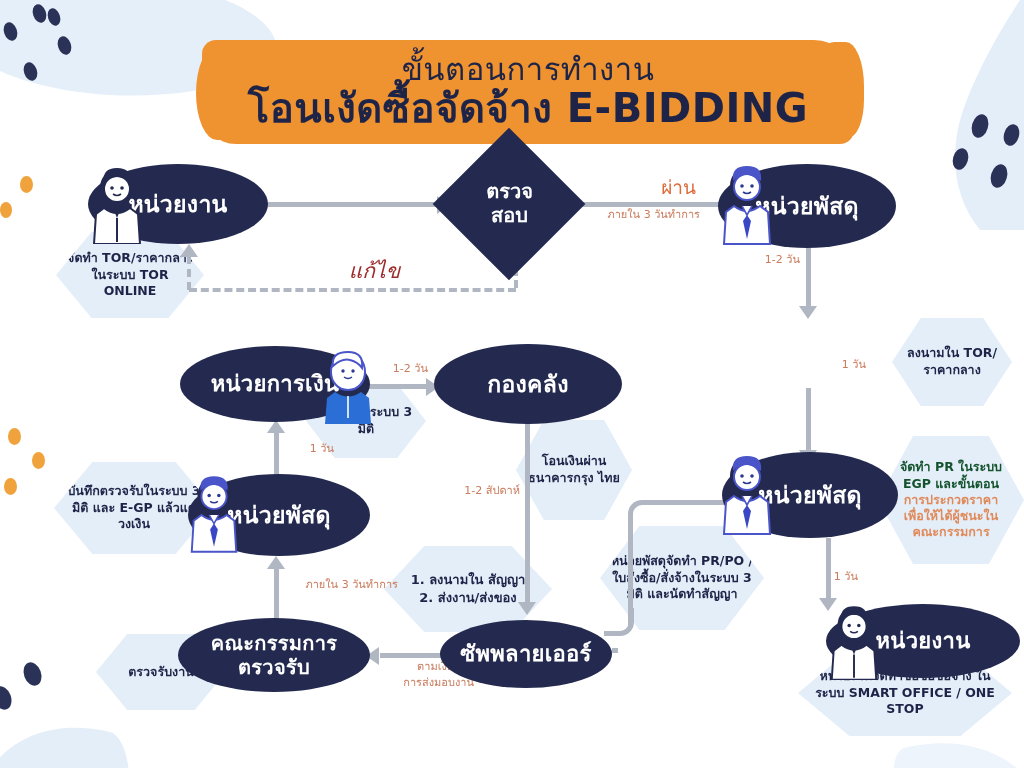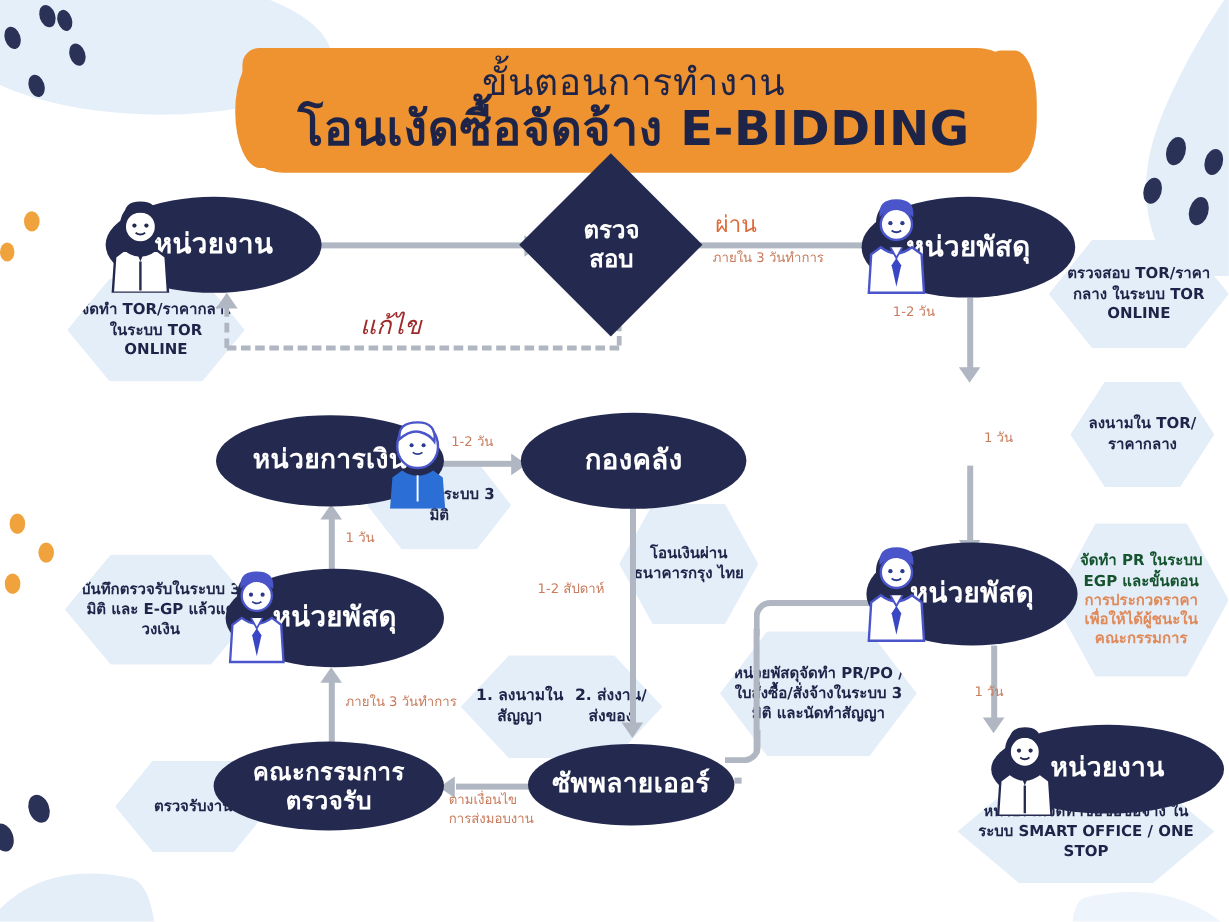--- a/index.html
+++ b/index.html
@@ -93,21 +93,21 @@
   .ah-down  { border-left: 9px solid transparent; border-right: 9px solid transparent; border-top: 13px solid #b0b7c2; }
   .ah-up    { border-left: 9px solid transparent; border-right: 9px solid transparent; border-bottom: 13px solid #b0b7c2; }
 
   .dash-h { position: absolute; height: 0; border-top: 4px dashed #b0b7c2; }
   .dash-v { position: absolute; width: 0; border-left: 4px dashed #b0b7c2; }
 
   .elbow { position: absolute; border: 5px solid #b0b7c2; background: transparent; }
 
   
   .elabel {
-    position: absolute; color: #c97b5c; font-size: 11px; text-align: left;
+    position: absolute; color: #c97b5c; font-size: 11px; text-align: right;
     line-height: 1.25; white-space: nowrap;
   }
   .elabel.big { font-size: 19px; color: #de6a3a; font-weight: 400; }
   .elabel.redlabel { font-size: 21px; color: #9e2b2b; font-style: italic; }
 
   
   .avatar { position: absolute; }
 </style>
 </head>
 <body>
@@ -148,23 +148,20 @@
 
   <div id="title-banner">
     <div class="title-line1">ขั้นตอนการทำงาน</div>
     <div class="title-line2">โอนเงัดซื้อจัดจ้าง E-BIDDING</div>
   </div>
 
   <div class="hex" style="left:56px; top:232px; width:148px; height:86px; font-size:12.5px; font-weight:700;">
     <span>จัดทำ TOR/ราคากลาง ในระบบ TOR ONLINE</span>
   </div>
 
-  <div class="hex" style="left:874px; top:200px; width:150px; height:90px; font-size:12.5px; font-weight:700;">
-    <span>ตรวจสอบ TOR/ราคากลาง ในระบบ TOR ONLINE</span>
-  </div>
 
   <div class="hex" style="left:892px; top:318px; width:120px; height:88px; font-size:12.5px; font-weight:700;">
     <span>ลงนามใน TOR/ราคากลาง</span>
   </div>
 
   <div class="hex" style="left:878px; top:436px; width:146px; height:128px; font-size:12.5px; font-weight:700; flex-direction:column; line-height:1.3;">
     <span class="hl">จัดทำ PR ในระบบ</span>
     <span class="hl">EGP และขั้นตอน</span>
     <span class="orange">การประกวดราคา</span>
     <span class="orange">เพื่อให้ได้ผู้ชนะใน</span>
@@ -172,21 +169,21 @@
   </div>
 
   <div class="hex" style="left:798px; top:650px; width:214px; height:86px; font-size:12.5px; font-weight:700;">
     <span>หน่วยงานจัดทำขอซื้อขอจ้าง ในระบบ SMART OFFICE / ONE STOP</span>
   </div>
 
   <div class="hex" style="left:600px; top:526px; width:164px; height:104px; font-size:12.5px; font-weight:700;">
     <span>หน่วยพัสดุจัดทำ PR/PO /ใบสั่งซื้อ/สั่งจ้างในระบบ 3 มิติ และนัดทำสัญญา</span>
   </div>
 
-  <div class="hex" style="left:384px; top:546px; width:168px; height:86px; font-size:13px; font-weight:700; flex-direction:row;">
+  <div class="hex" style="left:384px; top:546px; width:168px; height:86px; font-size:13px; font-weight:700; flex-direction:column;">
     <span>1.    ลงนามใน สัญญา</span>
     <span>2. ส่งงาน/ส่งของ</span>
   </div>
 
   <div class="hex" style="left:96px; top:634px; width:130px; height:76px; font-size:12.5px; font-weight:700;">
     <span>ตรวจรับงาน</span>
   </div>
 
   <div class="hex" style="left:54px; top:462px; width:160px; height:92px; font-size:12.5px; font-weight:700;">
     <span>บันทึกตรวจรับในระบบ 3 มิติ และ E-GP แล้วแต่วงเงิน</span>

